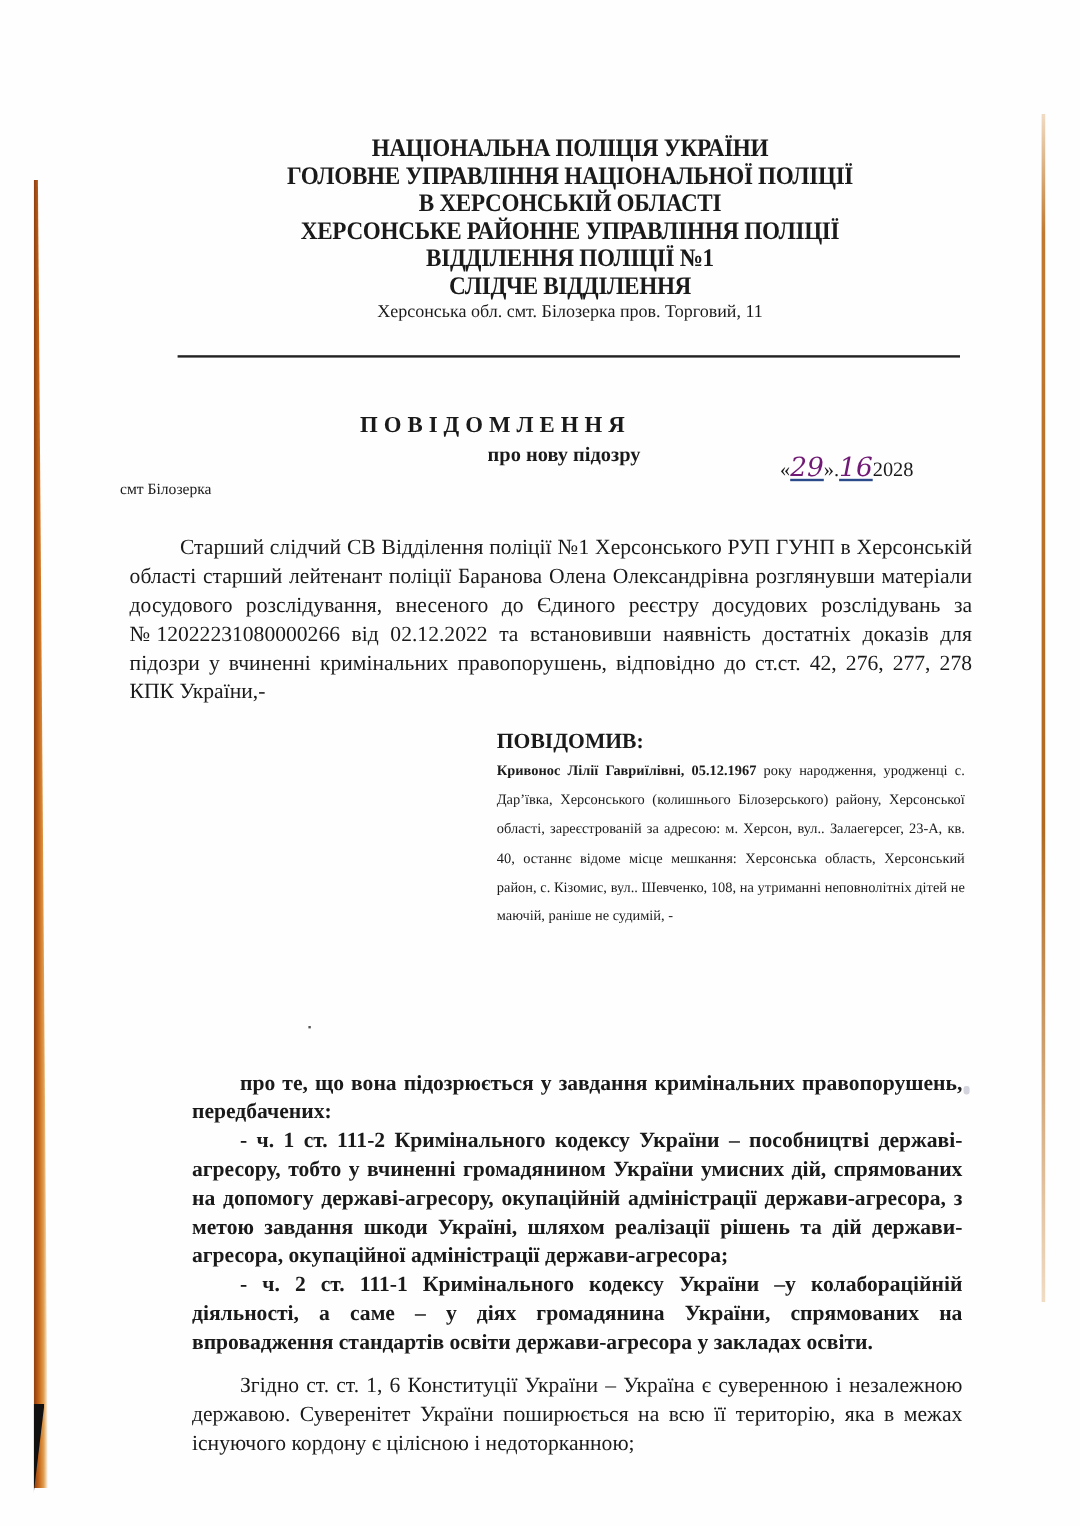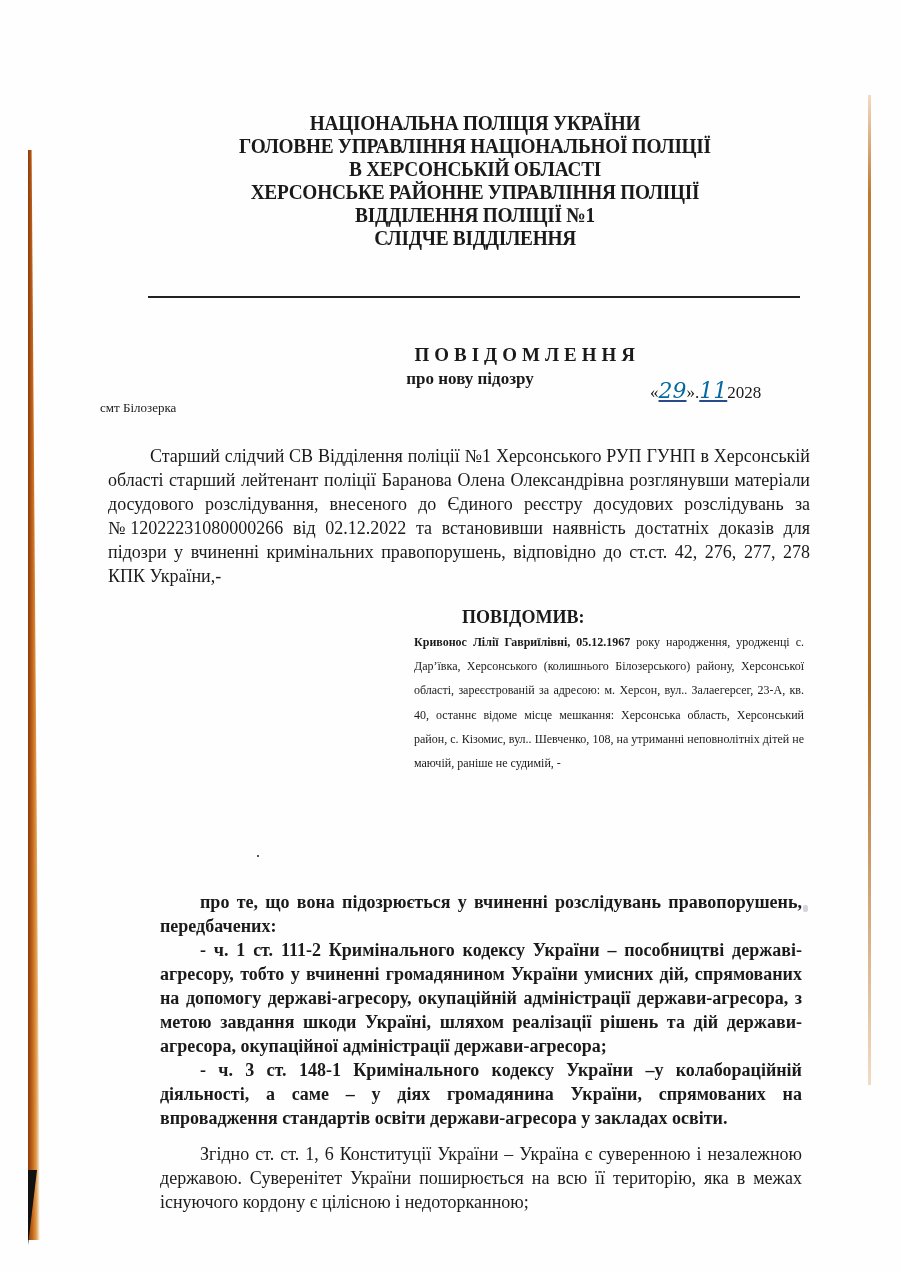--- a/index.html
+++ b/index.html
@@ -26,39 +26,39 @@
   .header { position:absolute; left:150px; top:112px; width:650px; text-align:center; }
   .header .hl {
     font-weight:bold; font-size:21px; line-height:23px; letter-spacing:-0.3px;
     transform:scaleX(0.92); transform-origin:center;
   }
   .header .addr { font-size:15px; line-height:18px; margin-top:1px; }
   .header-rule {
     position:absolute; left:148px; top:296px; width:652px; height:2px; background:#222;
   }
   .doc-title {
-    position:absolute; left:300px; top:344px; width:340px; text-align:right;
+    position:absolute; left:300px; top:344px; width:340px; text-align:left;
     font-weight:bold; font-size:19px; letter-spacing:5px;
   }
   .doc-subtitle {
     position:absolute; left:300px; top:369px; width:340px; text-align:center;
     font-weight:bold; font-size:17px;
   }
   .place { position:absolute; left:100px; top:400px; font-size:13px; }
   .date { position:absolute; left:650px; top:378px; font-size:17px; color:#1a1a1a; }
   .date .hand {
-    font-family:"DejaVu Serif", serif; font-style:italic; color:#0369a1;
+    font-family:"DejaVu Serif", serif; font-style:italic; color:#701a75;
     font-size:22px; text-decoration:underline; text-decoration-color:#2a4a8a;
   }
   .para {
     position:absolute; font-size:18px; line-height:24px; text-align:justify;
   }
   .p1 { left:108px; top:444px; width:702px; text-indent:42px; }
   .notified-label {
-    position:absolute; left:414px; top:607px; font-weight:bold; font-size:18px;margin-left:48px;
+    position:absolute; left:414px; top:607px; font-weight:bold; font-size:18px;
   }
   .suspect {
     position:absolute; left:414px; top:630px; width:390px;
     font-size:12px; line-height:24.2px; text-align:justify;
   }
   .suspect b { font-weight:bold; }
   .bold-block { font-weight:bold; }
   .p2 { left:160px; top:890px; width:642px; }
   .p2 .line1 { text-indent:40px; }
   .item { text-indent:40px; }
@@ -73,40 +73,41 @@
 <div class="edge-left-dark"></div>
 <div class="edge-right"></div>
 
 <div class="header">
   <div class="hl">НАЦІОНАЛЬНА ПОЛІЦІЯ УКРАЇНИ</div>
   <div class="hl">ГОЛОВНЕ УПРАВЛІННЯ НАЦІОНАЛЬНОЇ ПОЛІЦІЇ</div>
   <div class="hl">В ХЕРСОНСЬКІЙ ОБЛАСТІ</div>
   <div class="hl">ХЕРСОНСЬКЕ РАЙОННЕ УПРАВЛІННЯ ПОЛІЦІЇ</div>
   <div class="hl">ВІДДІЛЕННЯ ПОЛІЦІЇ №1</div>
   <div class="hl">СЛІДЧЕ ВІДДІЛЕННЯ</div>
+  <div class="addr">Херсонська обл. смт. Білозерка пров. Торговий, 11</div>
 </div>
 <div class="header-rule"></div>
 
 <div class="doc-title">ПОВІДОМЛЕННЯ</div>
 <div class="doc-subtitle">про нову підозру</div>
 
 <div class="place">смт Білозерка</div>
 <div class="date">
-  <span>«</span><span class="hand">29</span><span>».</span><span class="hand">11</span><span>2028</span>
+  <span>«</span><span class="hand">29</span><span>».</span><span class="hand">16</span><span>2028</span>
 </div>
 
 <div class="para p1">Старший слідчий СВ Відділення поліції №1 Херсонського РУП ГУНП в Херсонській області старший лейтенант поліції Баранова Олена Олександрівна розглянувши матеріали досудового розслідування, внесеного до Єдиного реєстру досудових розслідувань за №12022231080000266 від 02.12.2022 та встановивши наявність достатніх доказів для підозри у вчиненні кримінальних правопорушень, відповідно до ст.ст. 42, 276, 277, 278 КПК України,-</div>
 
 <div class="notified-label">ПОВІДОМИВ:</div>
 <div class="suspect">
   <b>Кривонос Лілії Гавриїлівні, 05.12.1967</b><span> року народження, уродженці с. Дар’ївка, Херсонського (колишнього Білозерського) району, Херсонської області, зареєстрованій за адресою: м. Херсон, вул.. Залаегерсег, 23-А, кв. 40, останнє відоме місце мешкання: Херсонська область, Херсонський район, с. Кізомис, вул.. Шевченко, 108, на утриманні неповнолітніх дітей не маючій, раніше не судимій, -</span>
 </div>
 
 <div class="dot"></div>
 <div class="smudge"></div>
 
 <div class="para p2 bold-block">
-  <div class="line1">про те, що вона підозрюється у вчиненні розслідувань правопорушень, передбачених:</div>
+  <div class="line1">про те, що вона підозрюється у завдання кримінальних правопорушень, передбачених:</div>
   <div class="item">- ч. 1 ст. 111-2 Кримінального кодексу України – пособництві державі-агресору, тобто у вчиненні громадянином України умисних дій, спрямованих на допомогу державі-агресору, окупаційній адміністрації держави-агресора, з метою завдання шкоди Україні, шляхом реалізації рішень та дій держави-агресора, окупаційної адміністрації держави-агресора;</div>
-  <div class="item">- ч. 3 ст. 148-1 Кримінального кодексу України –у колабораційній діяльності, а саме – у діях громадянина України, спрямованих на впровадження стандартів освіти держави-агресора у закладах освіти.</div>
+  <div class="item">- ч. 2 ст. 111-1 Кримінального кодексу України –у колабораційній діяльності, а саме – у діях громадянина України, спрямованих на впровадження стандартів освіти держави-агресора у закладах освіти.</div>
 </div>
 
 <div class="para p3">Згідно ст. ст. 1, 6 Конституції України – Україна є суверенною і незалежною державою. Суверенітет України поширюється на всю її територію, яка в межах існуючого кордону є цілісною і недоторканною;</div>
 
 </body></html>

